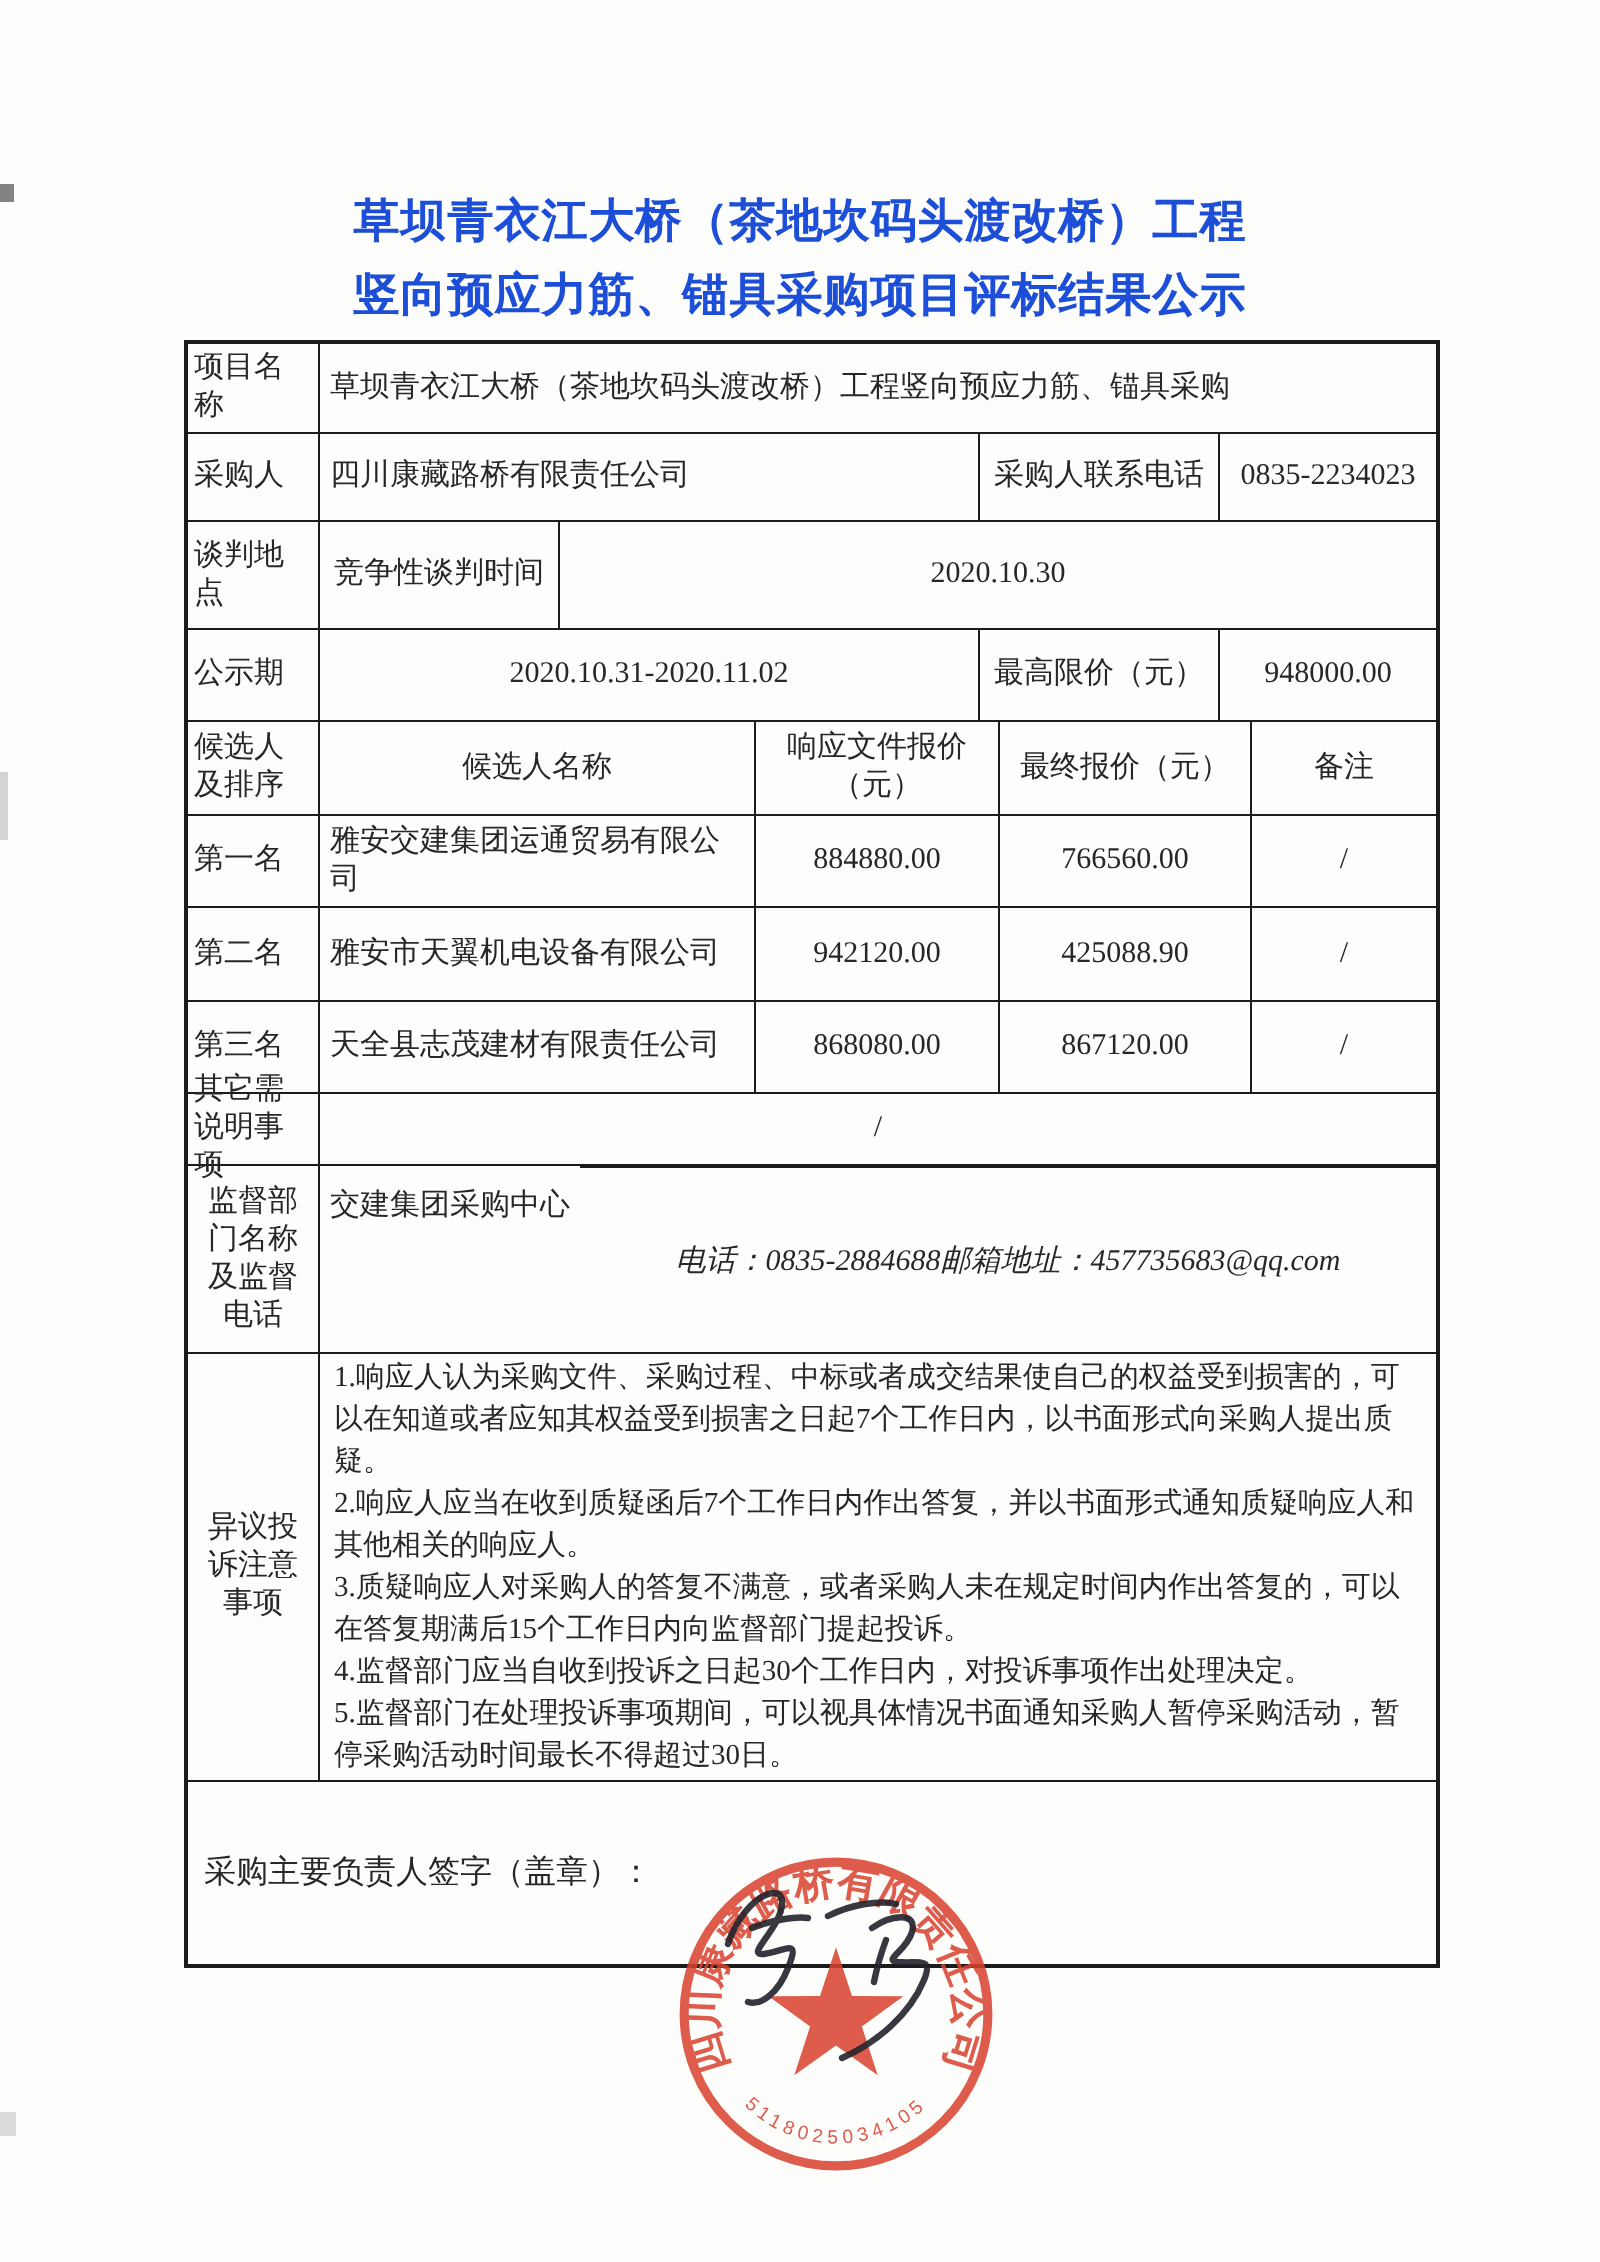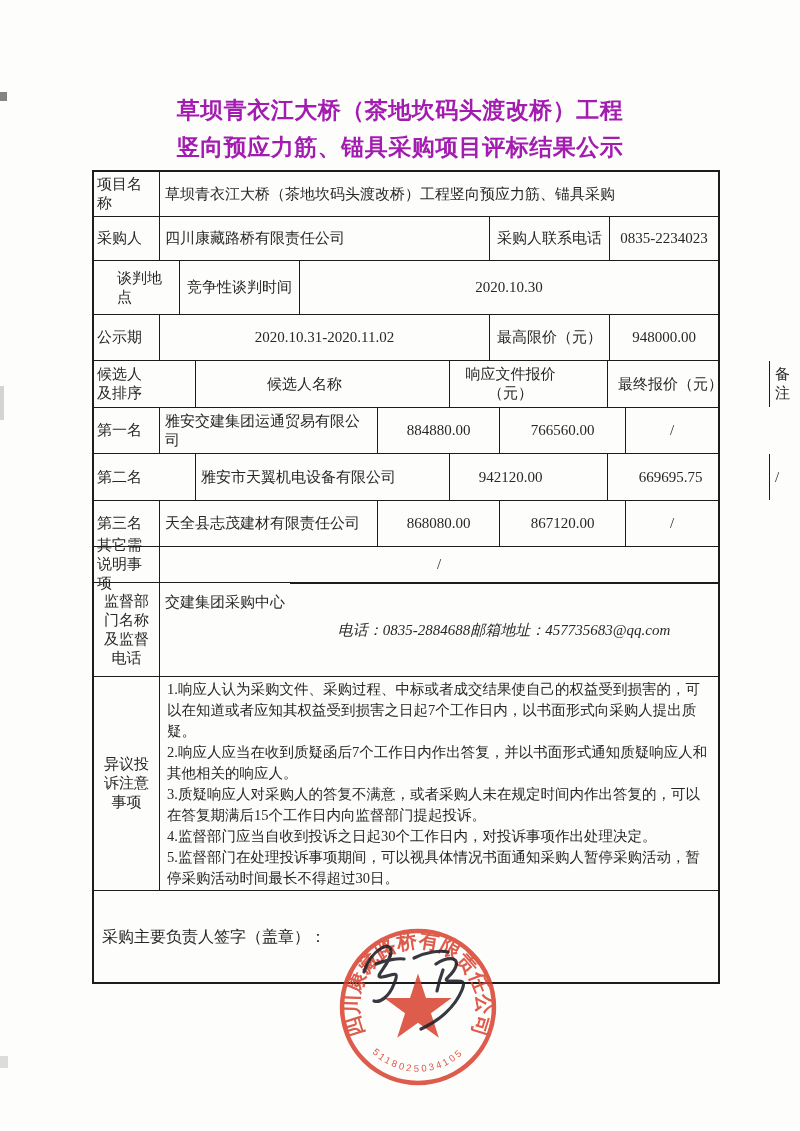--- a/index.html
+++ b/index.html
@@ -1,39 +1,39 @@
 <!DOCTYPE html>
 <html><head>
 <meta charset="utf-8">
 <style>
   html,body{margin:0;padding:0;background:#ffffff;}
   .page{position:relative;width:800px;height:1131px;background:#fdfdfc;overflow:hidden;
         font-family:"Liberation Serif", serif;color:#272727;}
   .title{position:absolute;top:92px;left:0;width:800px;text-align:center;
          font-family:"Liberation Sans", sans-serif;font-weight:bold;font-size:23px;
-         line-height:37px;color:#a21caf;letter-spacing:0.5px;}
+         line-height:37px;color:#1d4ed8;letter-spacing:0.5px;}
   .doc-table{position:absolute;left:92px;top:170px;width:628px;
              border:2px solid #1c1c1c;box-sizing:border-box;background:transparent;}
   .trow{display:flex;box-sizing:border-box;}
   .trow + .trow{border-top:1.5px solid #1c1c1c;}
   .c{display:flex;align-items:center;box-sizing:border-box;padding:2px 5px;
      font-size:15px;line-height:19px;}
   .c + .c{border-left:1.5px solid #1c1c1c;}
   .lab{padding:2px 3px;}
   .ctr{justify-content:center;text-align:center;}
   .w65{width:65px;flex:none;}
   .w330{width:330px;flex:none;}
   .w120{width:120px;flex:none;}
   .w113{flex:1;}
   .w218{width:218px;flex:none;}
   .w122{width:122px;flex:none;}
   .w126{width:126px;flex:none;}
   .w97{flex:1;}
   .wrest{flex:1;}
-  .h44{height:44px;} .h54{height:54px;padding-left:20px;} .h46{height:46px;} .h47{height:47px;gap:36px;}
+  .h44{height:44px;} .h54{height:54px;} .h46{height:46px;} .h47{height:47px;}
   .h36{height:36px;} .h94{height:94px;} .h214{height:214px;} .h92{height:92px;}
   .subcol{display:flex;flex-direction:row;flex:1;}
   .subcol .sub{display:flex;align-items:center;justify-content:center;box-sizing:border-box;
                font-size:15px;padding:2px 5px;}
   .subcol .sub + .sub{border-top:1.5px solid #1c1c1c;font-style:italic;}
   .sub-a{height:39px;} .sub-b{flex:1;}
   .notes{white-space:pre-wrap;font-size:14.5px;line-height:21px;padding:5px 7px;
          align-items:center;}
   .sigrow .c{font-size:16px;padding-left:8px;align-items:center;}
   .stamp{position:absolute;left:336px;top:925px;width:164px;height:164px;z-index:5;}
@@ -93,21 +93,21 @@
       <div class="c w218">雅安交建集团运通贸易有限公司</div>
       <div class="c ctr w122">884880.00</div>
       <div class="c ctr w126">766560.00</div>
       <div class="c ctr w97">/</div>
     </div>
 
     <div class="trow h47">
       <div class="c lab w65">第二名</div>
       <div class="c w218">雅安市天翼机电设备有限公司</div>
       <div class="c ctr w122">942120.00</div>
-      <div class="c ctr w126">669695.75</div>
+      <div class="c ctr w126">425088.90</div>
       <div class="c ctr w97">/</div>
     </div>
 
     <div class="trow h46">
       <div class="c lab w65">第三名</div>
       <div class="c w218">天全县志茂建材有限责任公司</div>
       <div class="c ctr w122">868080.00</div>
       <div class="c ctr w126">867120.00</div>
       <div class="c ctr w97">/</div>
     </div>

